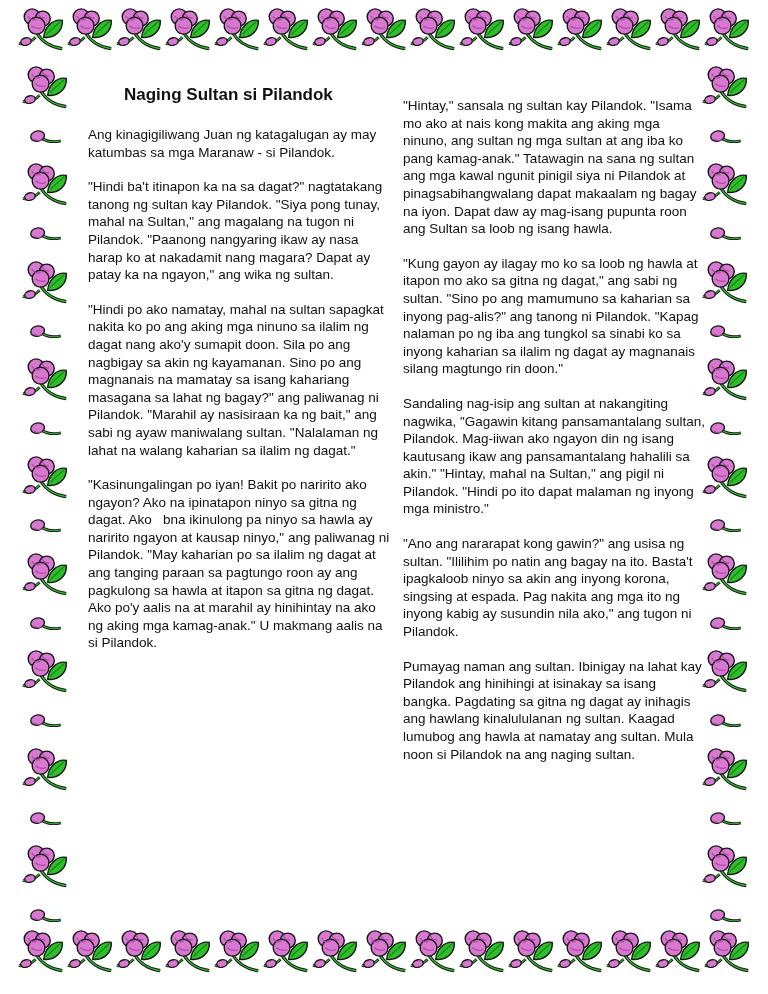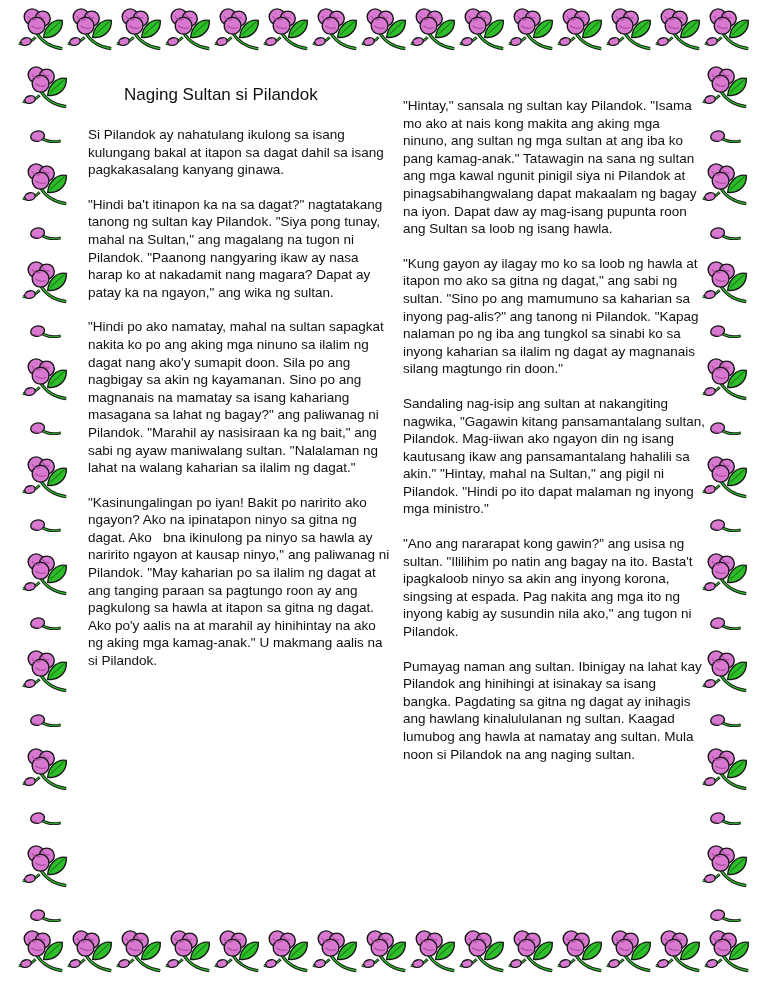--- a/index.html
+++ b/index.html
@@ -20,21 +20,21 @@
     display:flex;flex-direction:column;justify-content:space-between;align-items:center;
   }
   .border-left{left:16px;}
   .border-right{right:14px;}
   .border-top svg,.border-bottom svg,.border-left svg,.border-right svg{flex:0 0 auto;display:block;}
   
   .col{position:absolute;font-size:13.5px;line-height:17.6px;text-align:left;}
   .col-left{left:88px;top:84px;width:305px;}
   .col-right{left:403px;top:97px;width:303px;}
   .title{
-    font-size:17px;line-height:22px;font-weight:400;
+    font-size:17px;line-height:22px;font-weight:700;
     margin:0 0 20px 0;padding-left:36px;white-space:nowrap;
   }
   .para{margin:0 0 17px 0;}
 </style>
 </head>
 <body>
 
 <div class="page">
 
   <div class="border-top">
@@ -773,21 +773,21 @@
       <svg width="34" height="26" viewBox="0 0 36 28" xmlns="http://www.w3.org/2000/svg">
       <path d="M14 14 C20 18 27 19 35 17" fill="none" stroke="#161616" stroke-width="3"></path>
       <path d="M14 14 C20 18 27 19 35 17" fill="none" stroke="#2ebe2a" stroke-width="1.2"></path>
       <ellipse cx="10" cy="12" rx="7.5" ry="5.5" transform="rotate(-12 10 12)" fill="#d878d0" stroke="#161616" stroke-width="1.5"></ellipse>
       <path d="M6 15 q4 3 9 1" fill="none" stroke="#a8489e" stroke-width="1.2"></path>
     </svg>
     </div>
 
   <div class="col col-left">
     <h1 class="title">Naging Sultan si Pilandok</h1>
-    <p class="para">Si Pilandok ay nahatulang ikulong sa isang kulungang bakal at itapon sa dagat dahil sa isang pagkakasalang kanyang ginawa.</p>
+    <p class="para">Ang kinagigiliwang Juan ng katagalugan ay may katumbas sa mga Maranaw - si Pilandok.</p>
     <p class="para">"Hindi ba't itinapon ka na sa dagat?" nagtatakang tanong ng sultan kay Pilandok. "Siya pong tunay, mahal na Sultan," ang magalang na tugon ni Pilandok. "Paanong nangyaring ikaw ay nasa harap ko at nakadamit nang magara? Dapat ay patay ka na ngayon," ang wika ng sultan.</p>
     <p class="para">"Hindi po ako namatay, mahal na sultan sapagkat nakita ko po ang aking mga ninuno sa ilalim ng dagat nang ako'y sumapit doon. Sila po ang nagbigay sa akin ng kayamanan. Sino po ang magnanais na mamatay sa isang kahariang masagana sa lahat ng bagay?" ang paliwanag ni Pilandok. "Marahil ay nasisiraan ka ng bait," ang sabi ng ayaw maniwalang sultan. "Nalalaman ng lahat na walang kaharian sa ilalim ng dagat."</p>
     <p class="para">"Kasinungalingan po iyan! Bakit po naririto ako ngayon? Ako na ipinatapon ninyo sa gitna ng dagat. Ako &nbsp;&nbsp;bna ikinulong pa ninyo sa hawla ay naririto ngayon at kausap ninyo," ang paliwanag ni Pilandok. "May kaharian po sa ilalim ng dagat at ang tanging paraan sa pagtungo roon ay ang pagkulong sa hawla at itapon sa gitna ng dagat. Ako po'y aalis na at marahil ay hinihintay na ako ng aking mga kamag-anak." U makmang aalis na si Pilandok.</p>
   </div>
 
   <div class="col col-right">
     <p class="para">"Hintay," sansala ng sultan kay Pilandok. "Isama mo ako at nais kong makita ang aking mga ninuno, ang sultan ng mga sultan at ang iba ko pang kamag-anak." Tatawagin na sana ng sultan ang mga kawal ngunit pinigil siya ni Pilandok at pinagsabihangwalang dapat makaalam ng bagay na iyon. Dapat daw ay mag-isang pupunta roon ang Sultan sa loob ng isang hawla.</p>
     <p class="para">"Kung gayon ay ilagay mo ko sa loob ng hawla at itapon mo ako sa gitna ng dagat," ang sabi ng sultan. "Sino po ang mamumuno sa kaharian sa inyong pag-alis?" ang tanong ni Pilandok. "Kapag nalaman po ng iba ang tungkol sa sinabi ko sa inyong kaharian sa ilalim ng dagat ay magnanais silang magtungo rin doon."</p>
     <p class="para">Sandaling nag-isip ang sultan at nakangiting nagwika, "Gagawin kitang pansamantalang sultan, Pilandok. Mag-iiwan ako ngayon din ng isang kautusang ikaw ang pansamantalang hahalili sa akin." "Hintay, mahal na Sultan," ang pigil ni Pilandok. "Hindi po ito dapat malaman ng inyong mga ministro."</p>
     <p class="para">"Ano ang nararapat kong gawin?" ang usisa ng sultan. "Ililihim po natin ang bagay na ito. Basta't ipagkaloob ninyo sa akin ang inyong korona, singsing at espada. Pag nakita ang mga ito ng inyong kabig ay susundin nila ako," ang tugon ni Pilandok.</p>

